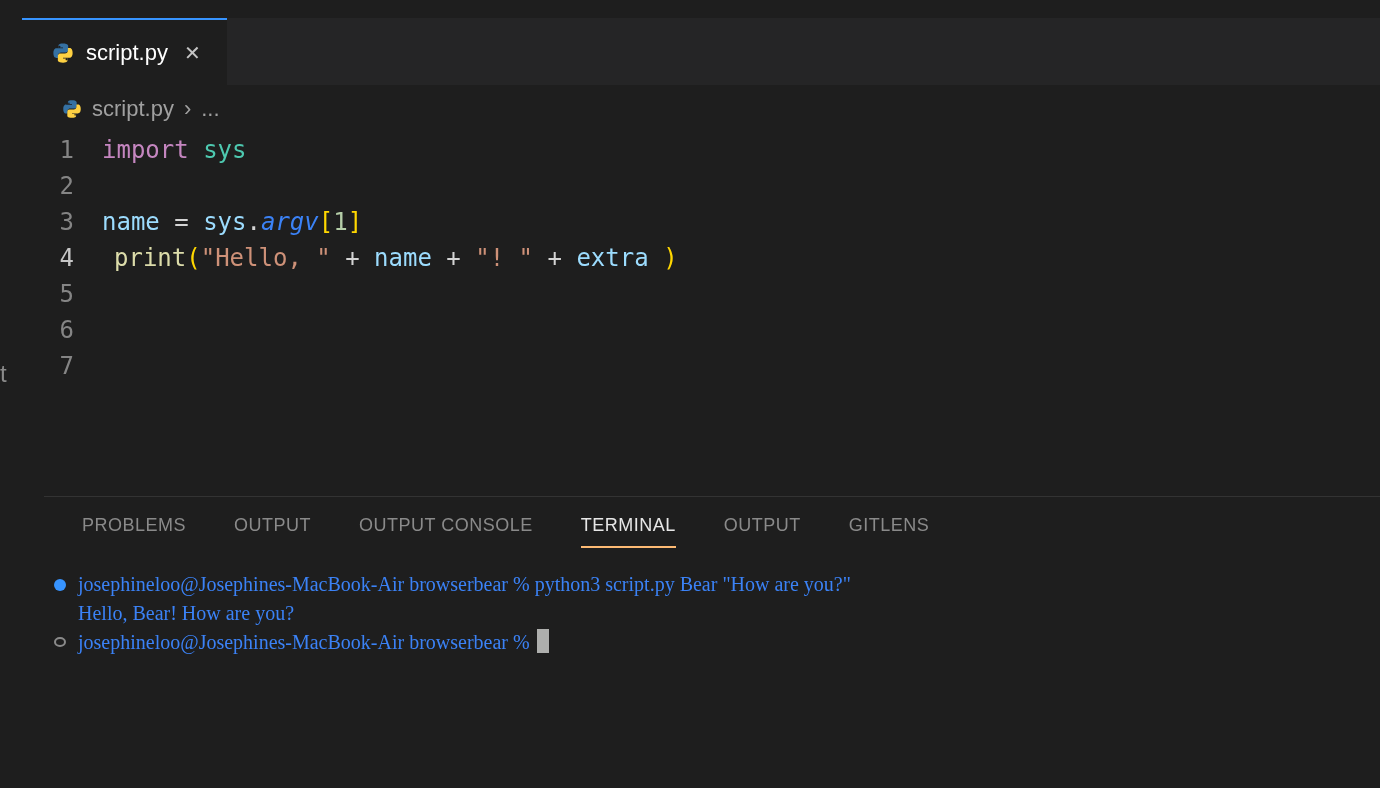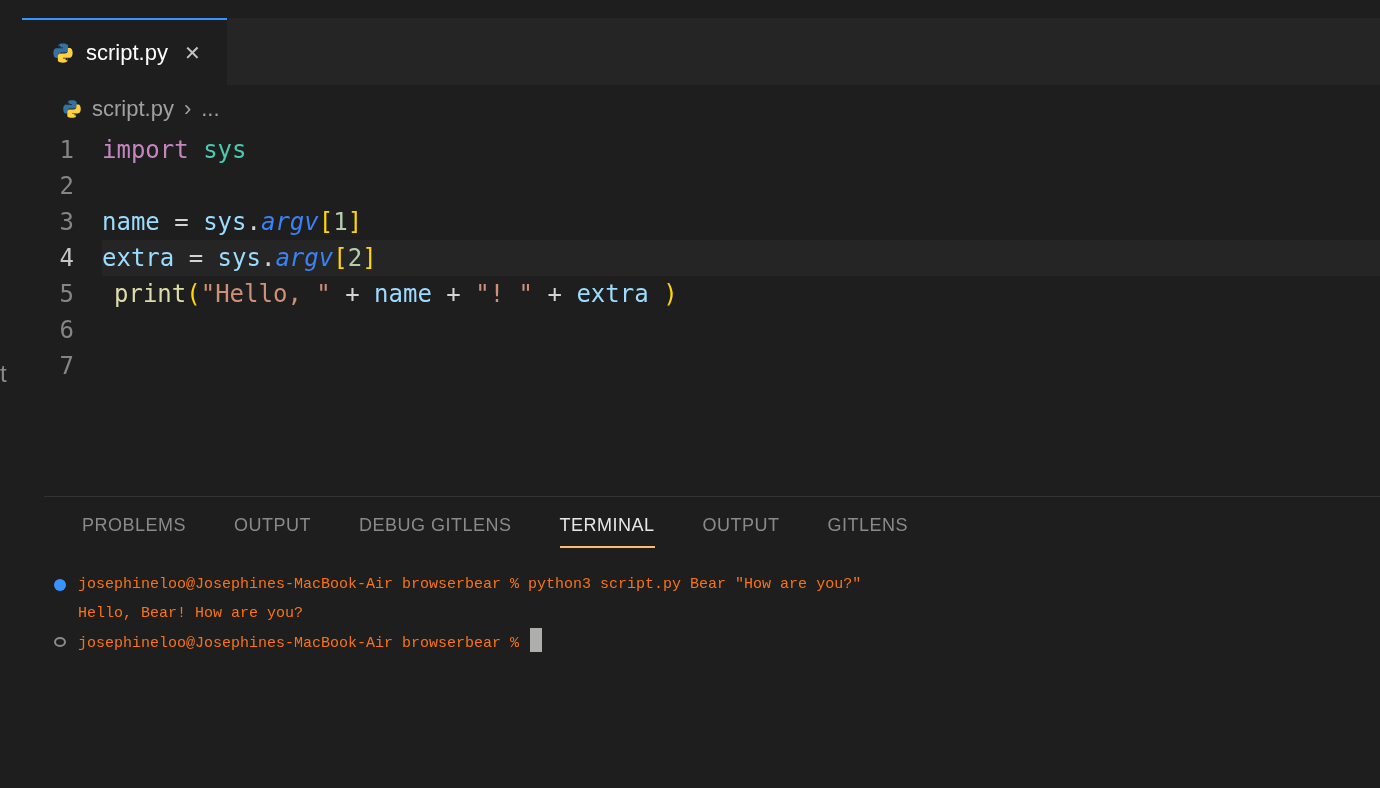--- a/index.html
+++ b/index.html
@@ -117,25 +117,25 @@
     font-size: 18px;
     letter-spacing: 0.5px;
     color: #8a8a8a;
   }
   .panel-tab { padding-bottom: 10px; cursor: default; }
   .panel-tab.active {
     color: #e7e7e7;
     border-bottom: 2px solid #fdba74;
   }
   .terminal {
-    font-family: Liberation Mono, monospace;
-    font-size: 15px;
+    font-family: Liberation Serif, serif;
+    font-size: 20px;
     line-height: 29px;
     padding: 14px 10px 0 10px;
-    color: #f97316;
+    color: #3b82f6;
   }
   .term-row {
     display: flex;
     align-items: flex-start;
     gap: 12px;
   }
   .bullet {
     width: 12px; height: 12px; border-radius: 50%;
     margin-top: 9px;
     flex: 0 0 12px;
@@ -192,32 +192,31 @@
         <div>3</div>
         <div class="active">4</div>
         <div>5</div>
         <div>6</div>
         <div>7</div>
       </div>
     <div class="lines" id="lines">
         <div class="line"><span class="kw">import</span><span class="op"> </span><span class="mod">sys</span></div>
         <div class="line"></div>
         <div class="line"><span class="var">name</span><span class="op"> </span><span class="op">=</span><span class="op"> </span><span class="obj">sys</span><span class="op">.</span><span class="prop">argv</span><span class="brkt">[</span><span class="num">1</span><span class="brkt">]</span></div>
-        <div class="line active"><span class="var">extra</span><span class="op"> </span><span class="op">=</span><span class="op"> </span><span class="obj">sys</span><span class="op">.</span><span class="prop">argv</span><span class="brkt">[</span><span class="num">2</span><span class="brkt">]</span></div>
         <div class="line"><span class="fn">print</span><span class="par">(</span><span class="str">"Hello, "</span><span class="op"> </span><span class="op">+</span><span class="op"> </span><span class="var">name</span><span class="op"> </span><span class="op">+</span><span class="op"> </span><span class="str">"! "</span><span class="op"> </span><span class="op">+</span><span class="op"> </span><span class="var">extra</span><span class="op"> </span><span class="par">)</span></div>
         <div class="line"></div>
         <div class="line"></div>
       </div>
   </div>
 
   <div class="panel">
     <div class="panel-tabs">
       <div class="panel-tab">PROBLEMS</div>
       <div class="panel-tab">OUTPUT</div>
-      <div class="panel-tab">DEBUG GITLENS</div>
+      <div class="panel-tab">OUTPUT CONSOLE</div>
       <div class="panel-tab active">TERMINAL</div>
       <div class="panel-tab">OUTPUT</div>
       <div class="panel-tab">GITLENS</div>
     </div>
 
     <div class="terminal">
       <div class="term-row">
         <span class="bullet fill"></span>
         <span class="term-text"><span>josephineloo@Josephines-MacBook-Air browserbear % </span><span>python3 script.py Bear "How are you?"</span></span>
       </div>

